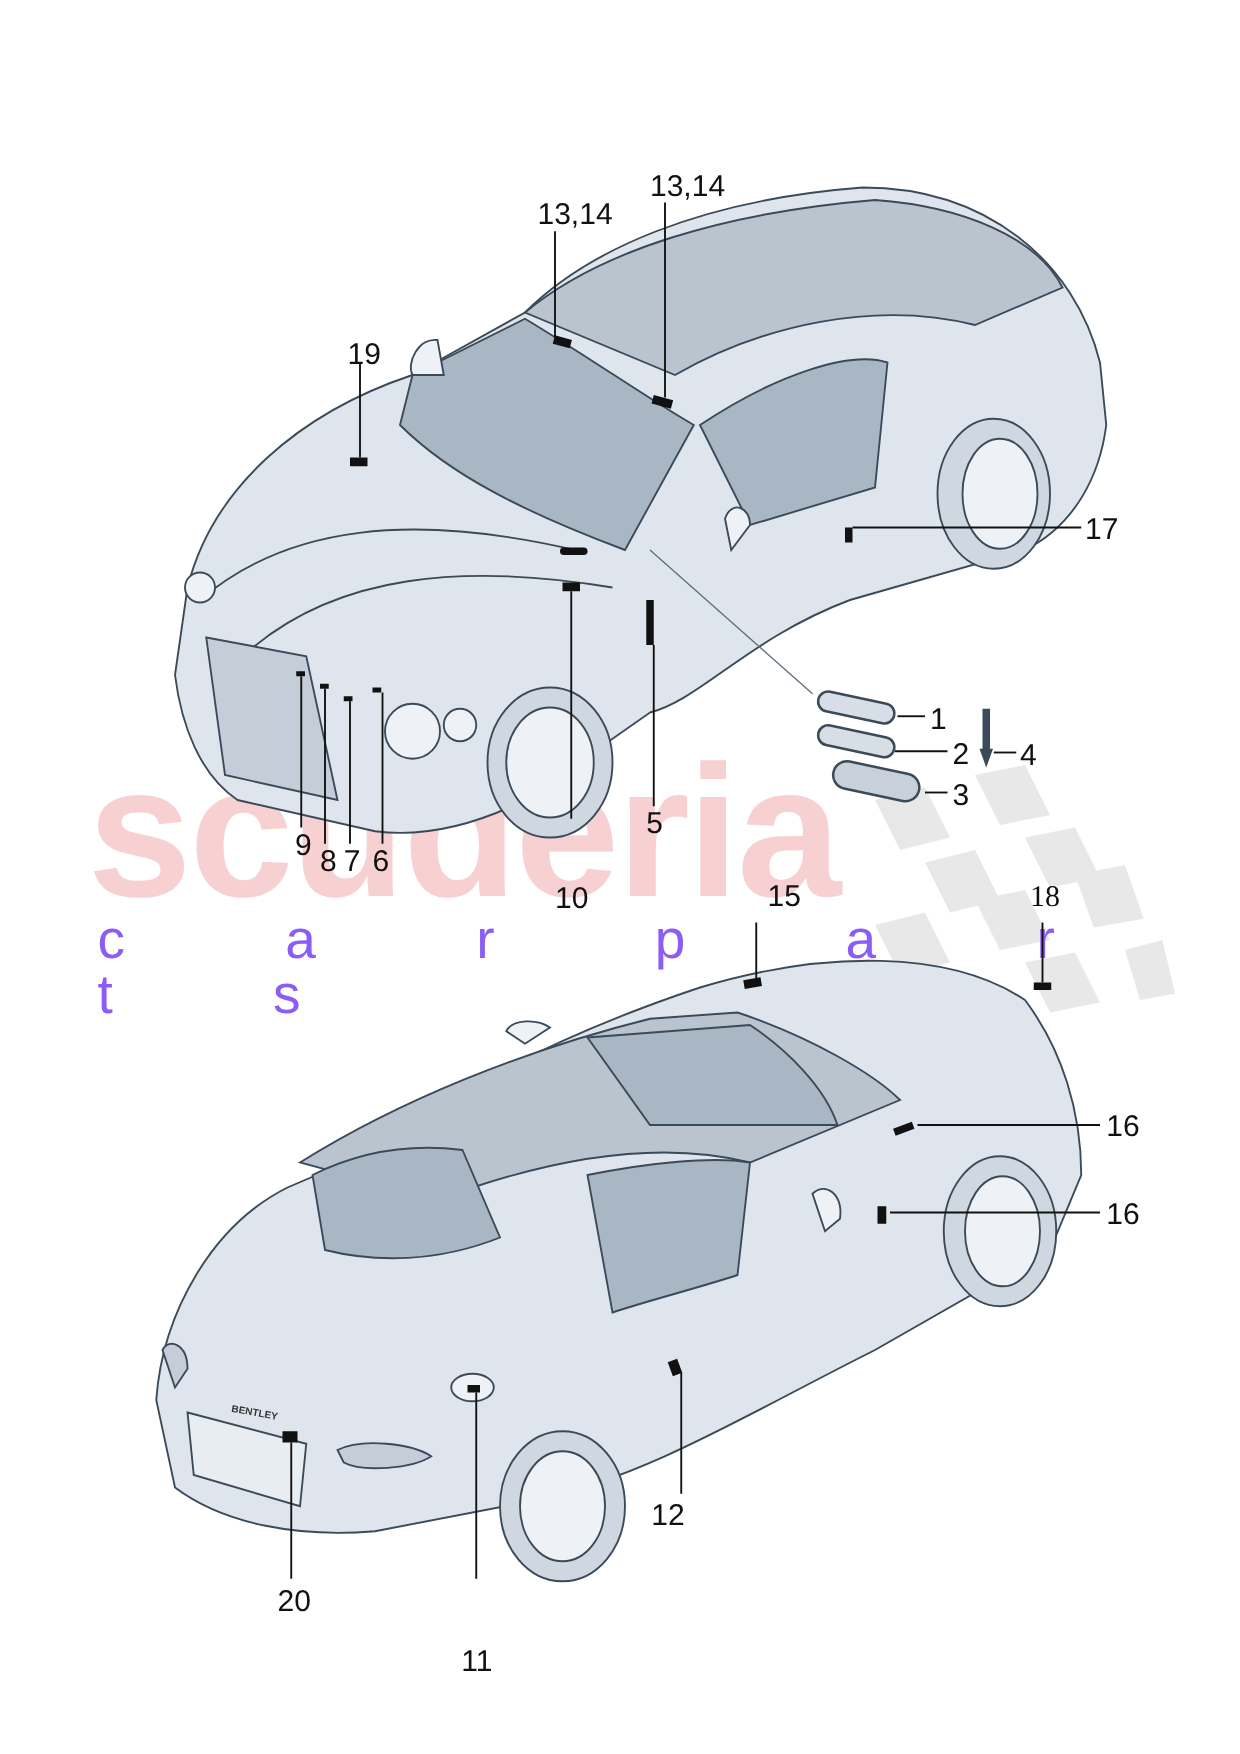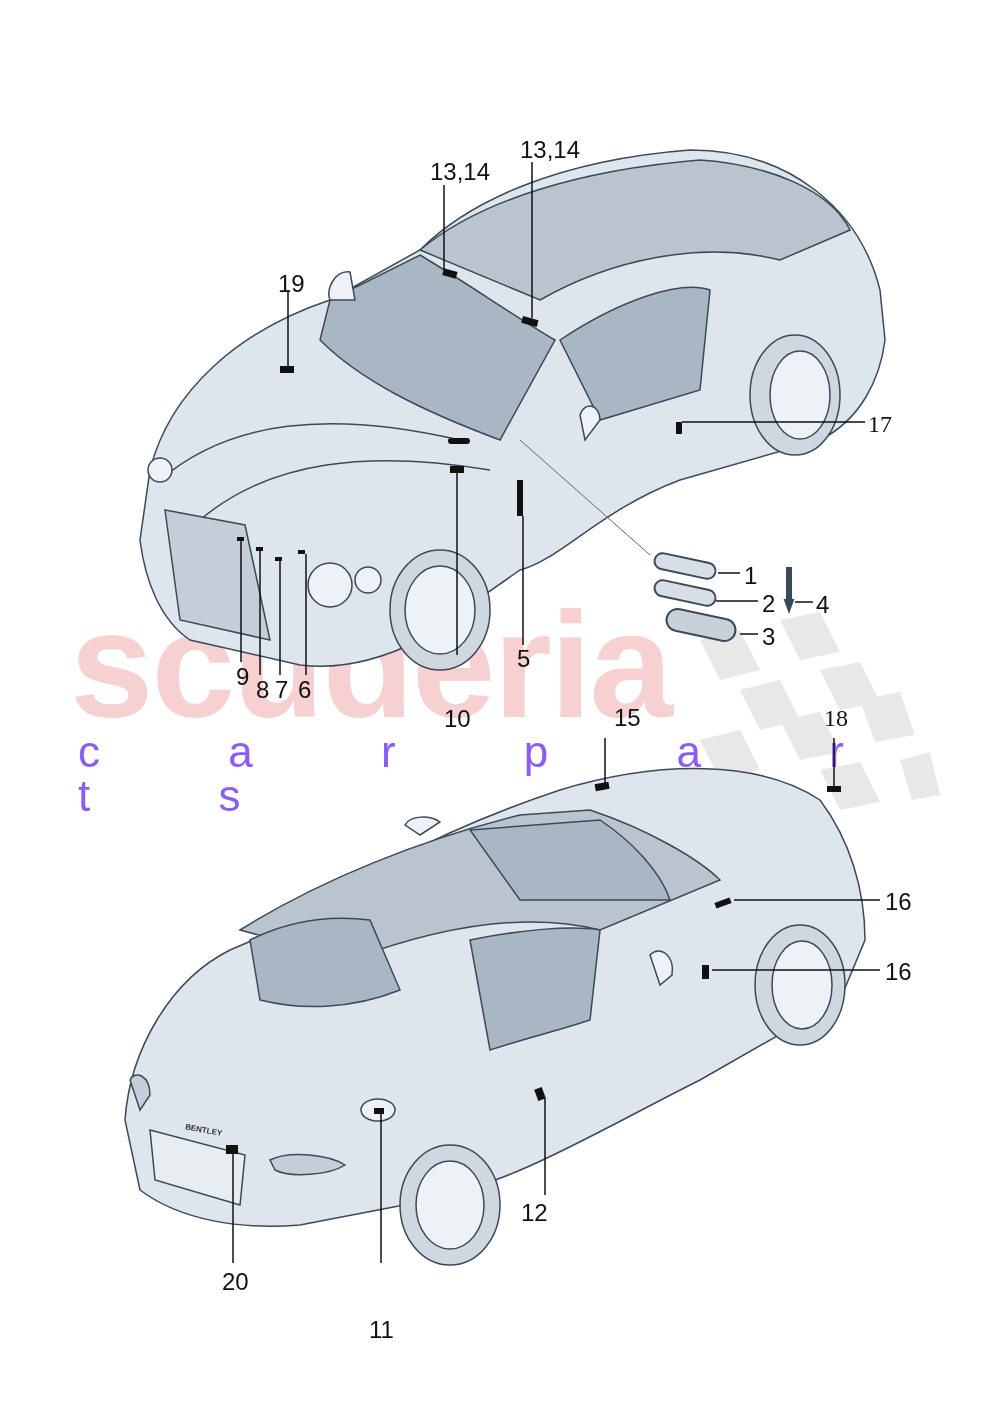--- a/index.html
+++ b/index.html
@@ -146,21 +146,21 @@
       <line x1="712" y1="970" x2="880" y2="970"></line>
       <line x1="545" y1="1098" x2="545" y2="1195"></line>
       <line x1="381" y1="1114" x2="381" y2="1263"></line>
       <line x1="233" y1="1154" x2="233" y2="1263"></line>
     </g>
   </svg>
 
   <div class="callout" style="left:430px;top:160px;">13,14</div>
   <div class="callout" style="left:520px;top:138px;">13,14</div>
   <div class="callout" style="left:278px;top:272px;text-align:right;">19</div>
-  <div class="callout" style="left:868px;top:412px;font-family:Liberation Serif, serif;">17</div>
+  <div class="callout" style="left:868px;top:412px;">17</div>
   <div class="callout" style="left:744px;top:564px;">1</div>
   <div class="callout" style="left:762px;top:592px;">2</div>
   <div class="callout" style="left:762px;top:625px;">3</div>
   <div class="callout" style="left:816px;top:593px;">4</div>
   <div class="callout" style="left:517px;top:647px;">5</div>
   <div class="callout" style="left:236px;top:665px;">9</div>
   <div class="callout" style="left:256px;top:678px;">8</div>
   <div class="callout" style="left:275px;top:678px;">7</div>
   <div class="callout" style="left:298px;top:678px;">6</div>
   <div class="callout" style="left:444px;top:707px;">10</div>

